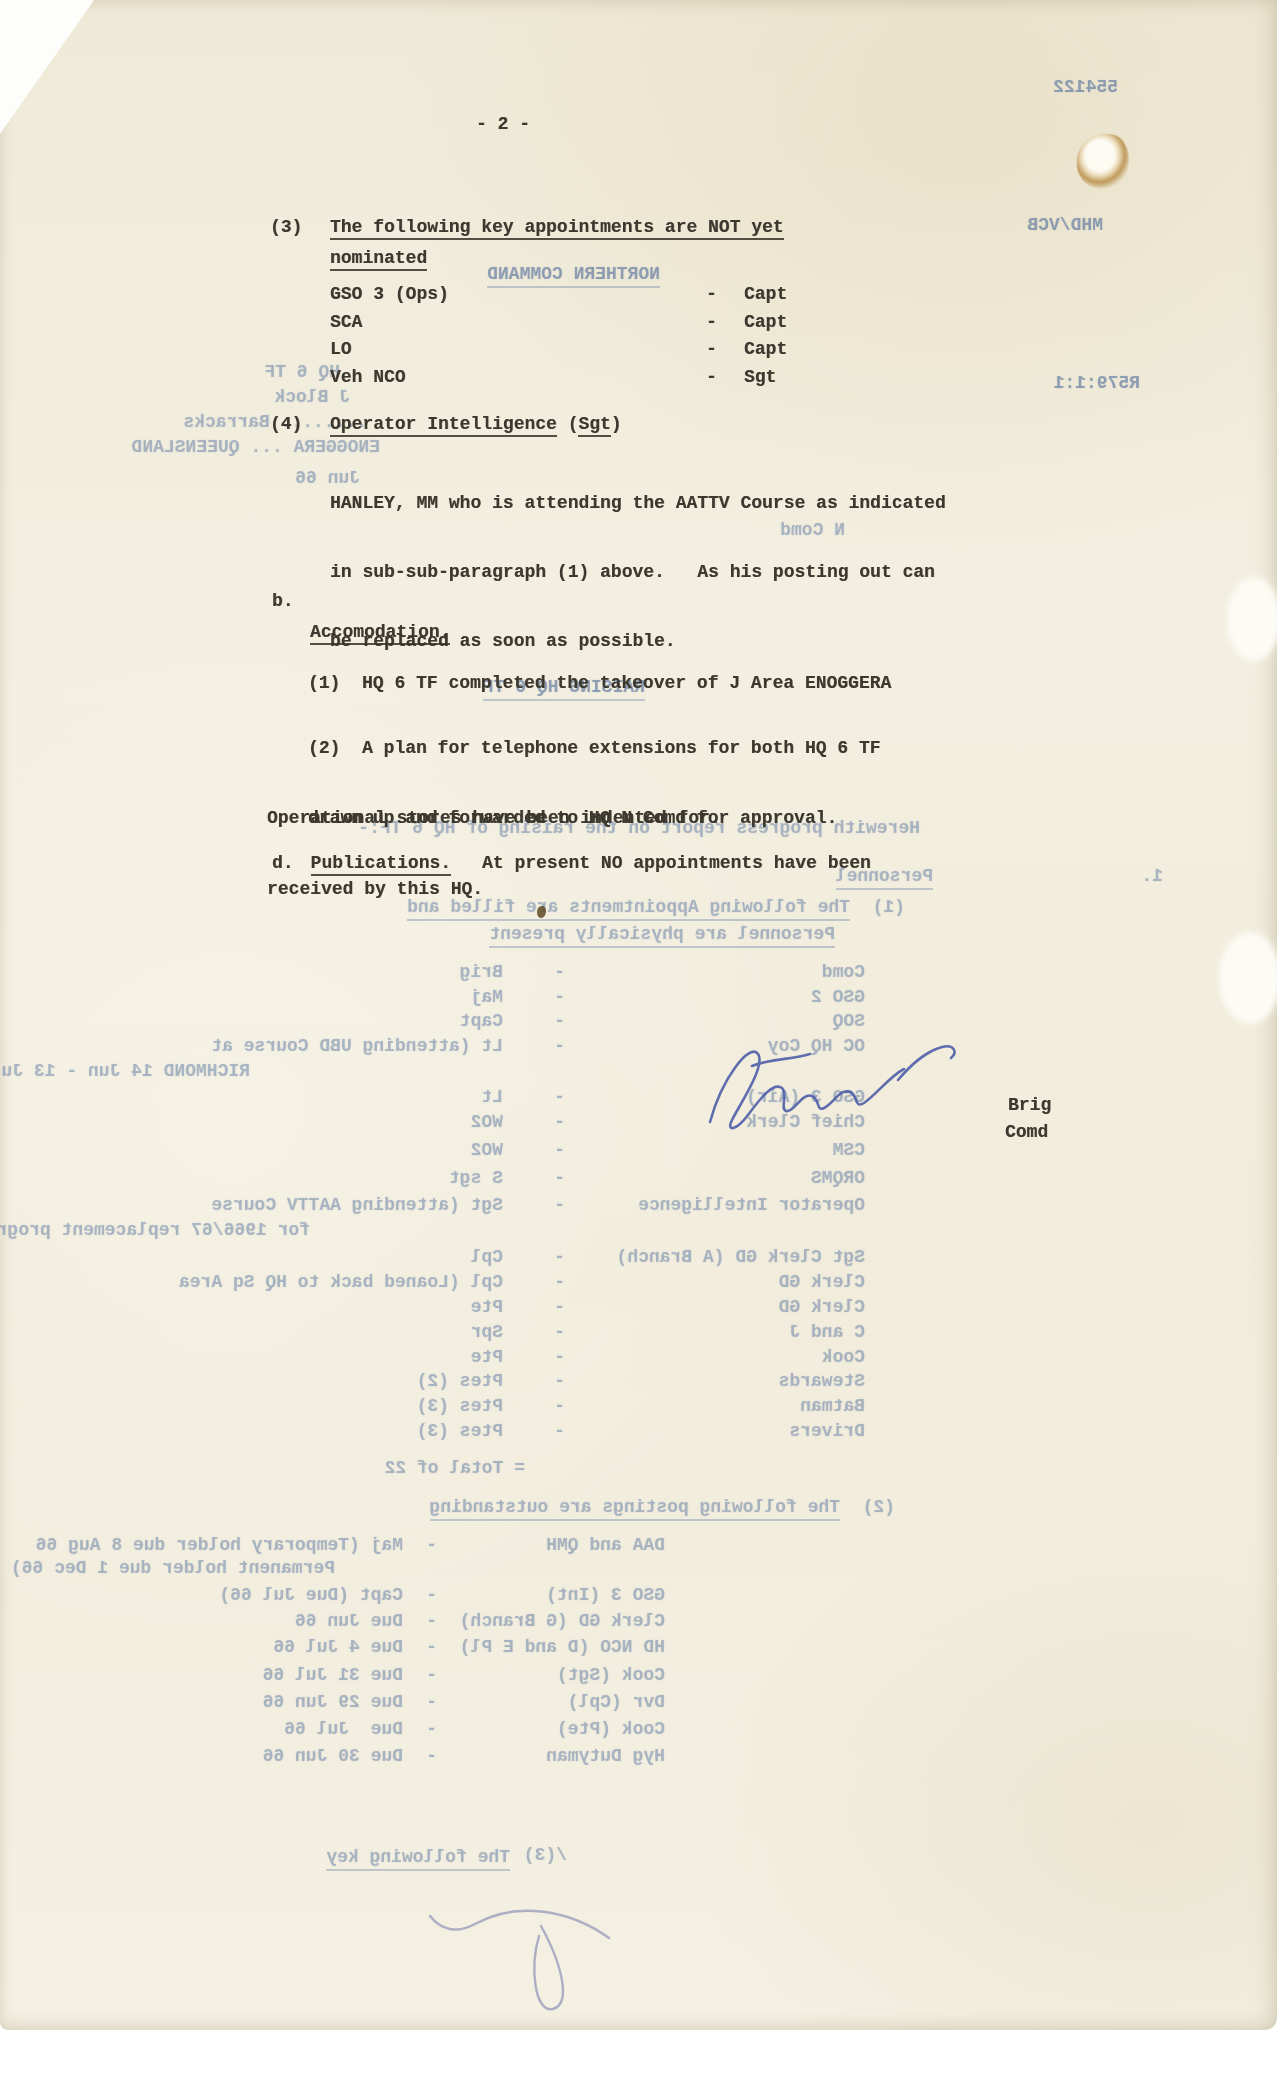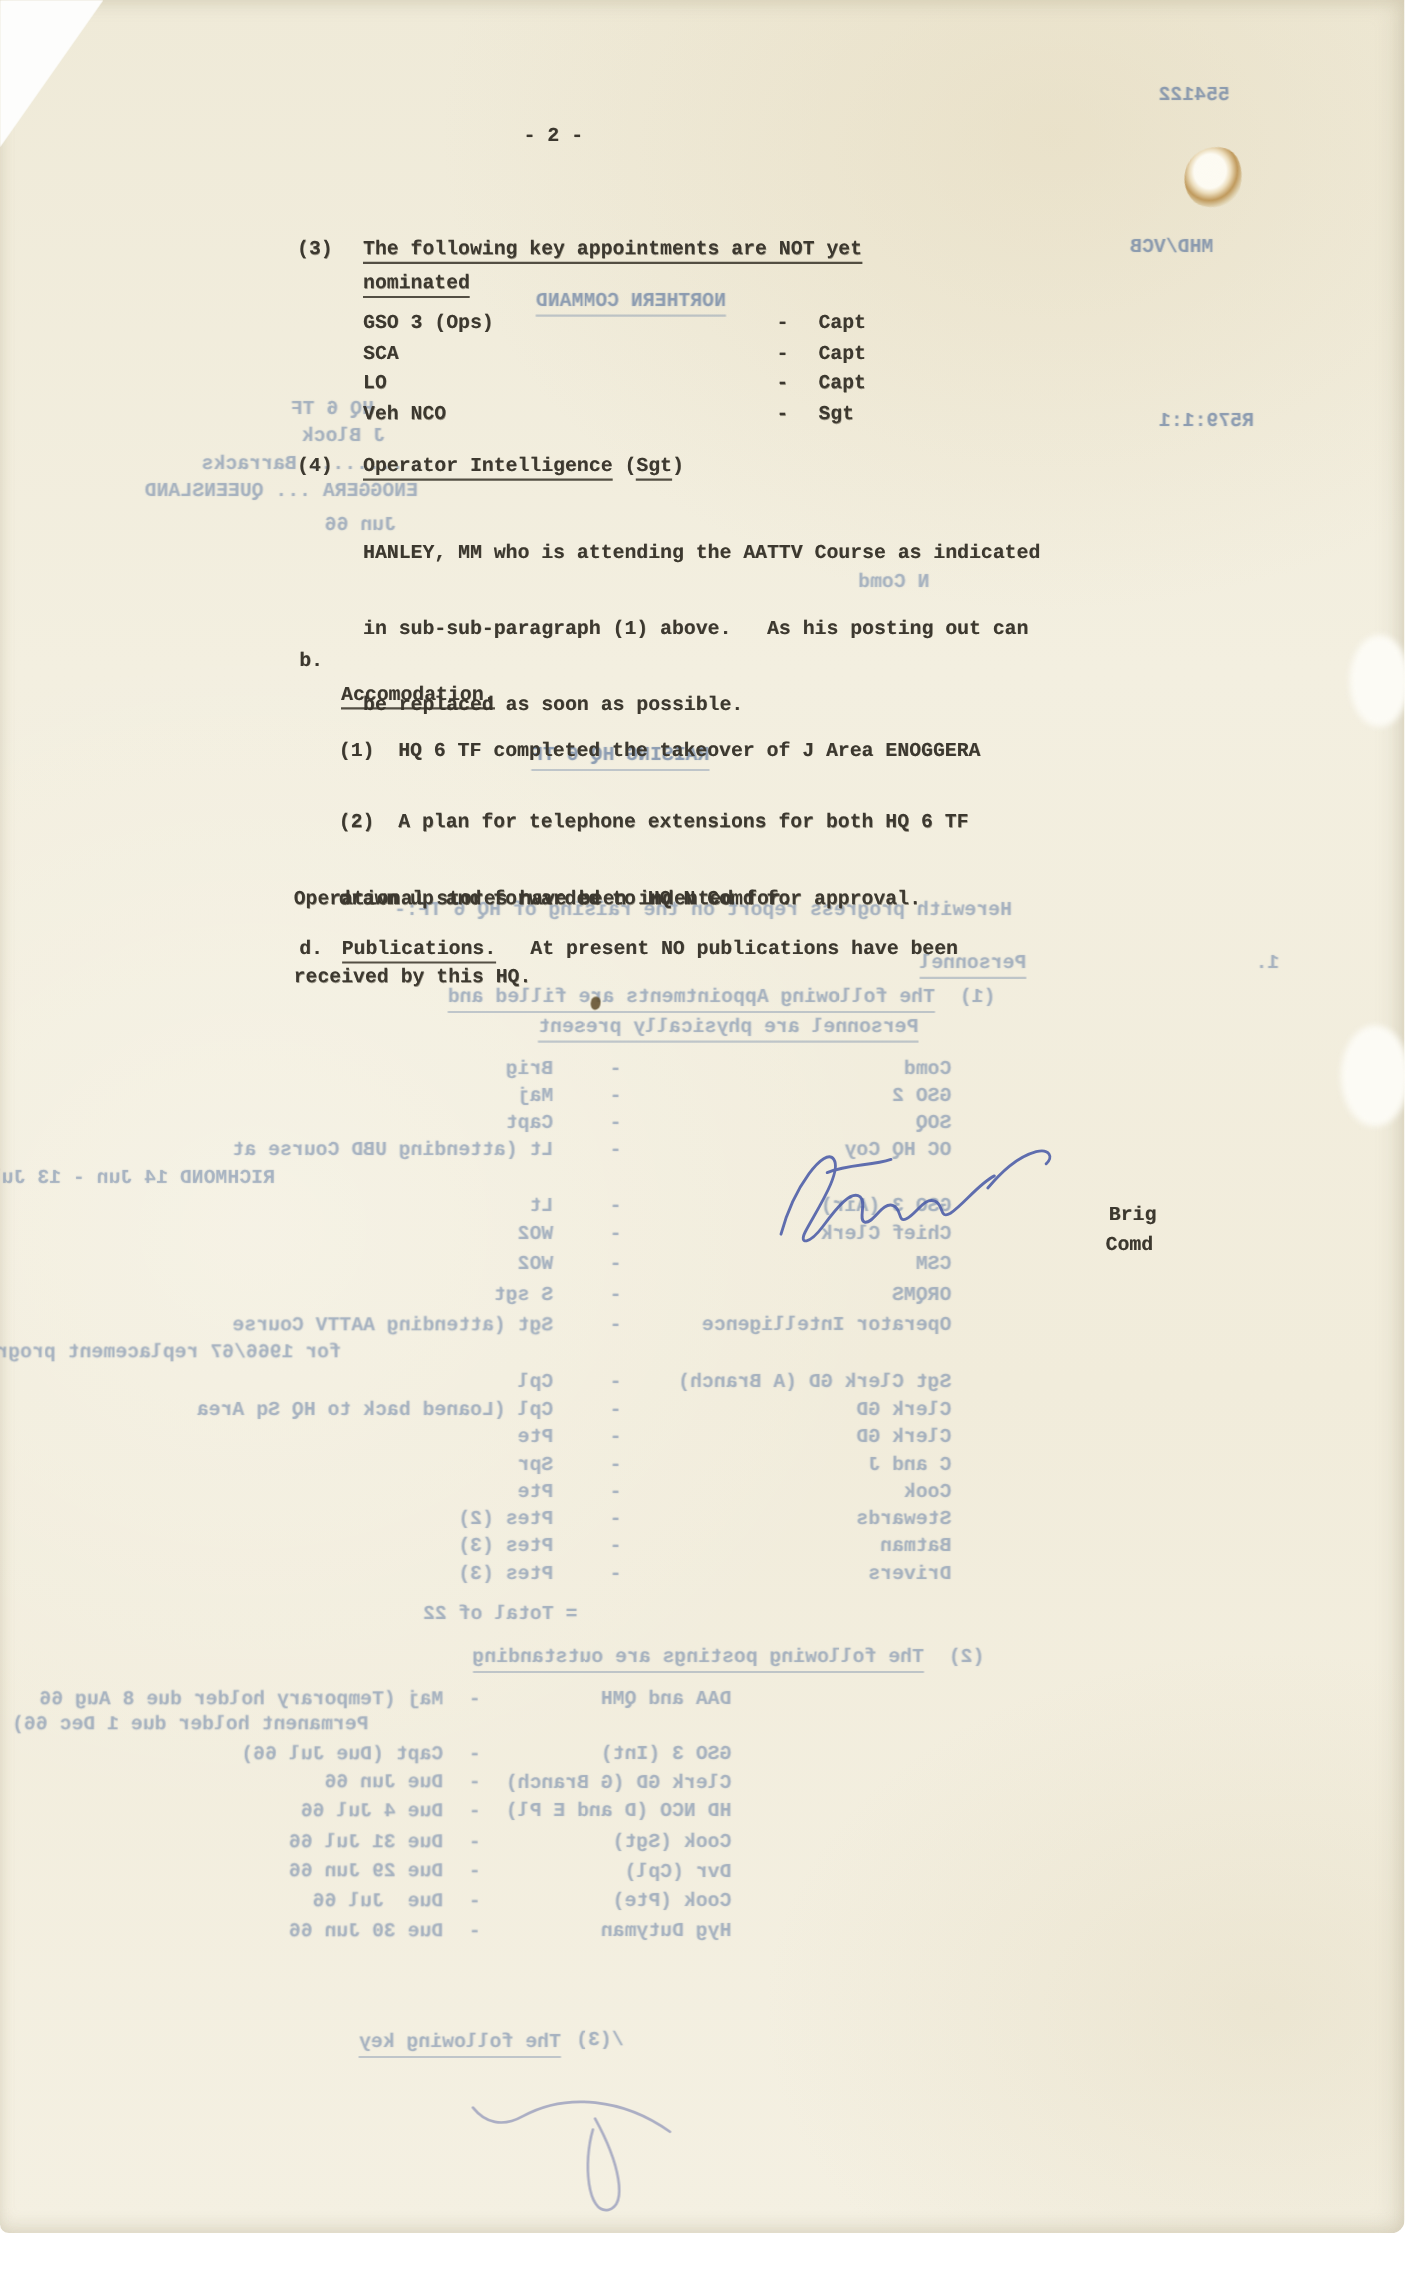--- a/index.html
+++ b/index.html
@@ -229,21 +229,21 @@
       <div>(1)  HQ 6 TF completed the takeover of J Area ENOGGERA</div>
     </div>
 
     <div class="t para pb2">
       <div>(2)  A plan for telephone extensions for both HQ 6 TF</div>
       <div>drawn up and forwarded to HQ N Comd for approval.</div>
     </div>
 
     <div class="t cline2">Operational stores have been indented for.</div>
 
-    <div class="t dline"><span>d.</span><span class="u gap1">Publications.</span><span class="gap2">At present NO publications have been</span></div>
+    <div class="t dline"><span>d.</span><span class="u gap1">Publications.</span><span class="gap2">At present NO appointments have been</span></div>
     <div class="t dline2">received by this HQ.</div>
 
     <div class="t brig">Brig</div>
     <div class="t comd">Comd</div>
 
     <svg class="ink" style="left:692px;top:1008px" width="290" height="145" viewBox="0 0 290 145">
       <g fill="none" stroke="#4a5ca8" stroke-width="2.6" stroke-linecap="round" opacity="0.88">
         <path d="M18,114 C30,70 58,34 66,46 C74,58 48,96 40,112 C34,124 44,123 56,107 C70,88 82,74 90,80 C96,85 88,101 94,103 C102,105 110,84 120,88 C128,91 124,104 132,100 C142,95 148,80 158,84 C166,87 162,101 172,95 C184,87 198,68 212,61"></path>
         <path d="M60,58 C80,50 100,52 118,46"></path>
         <path d="M206,72 C218,58 232,44 250,39 C262,36 266,44 259,50"></path>

